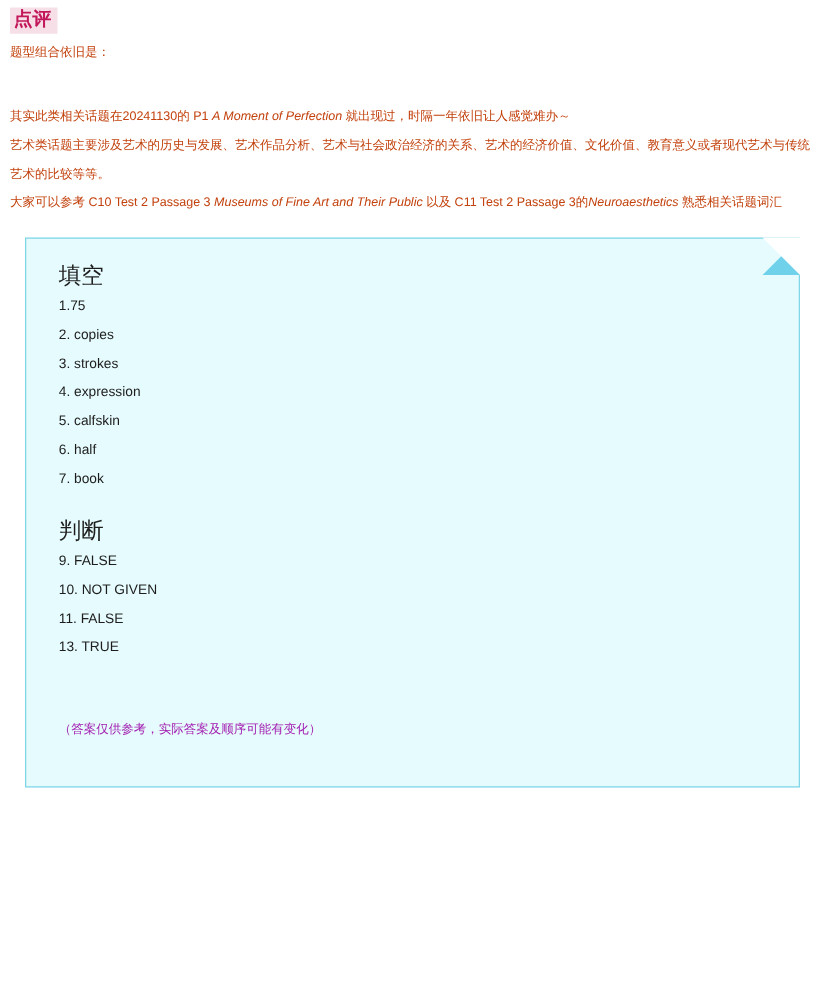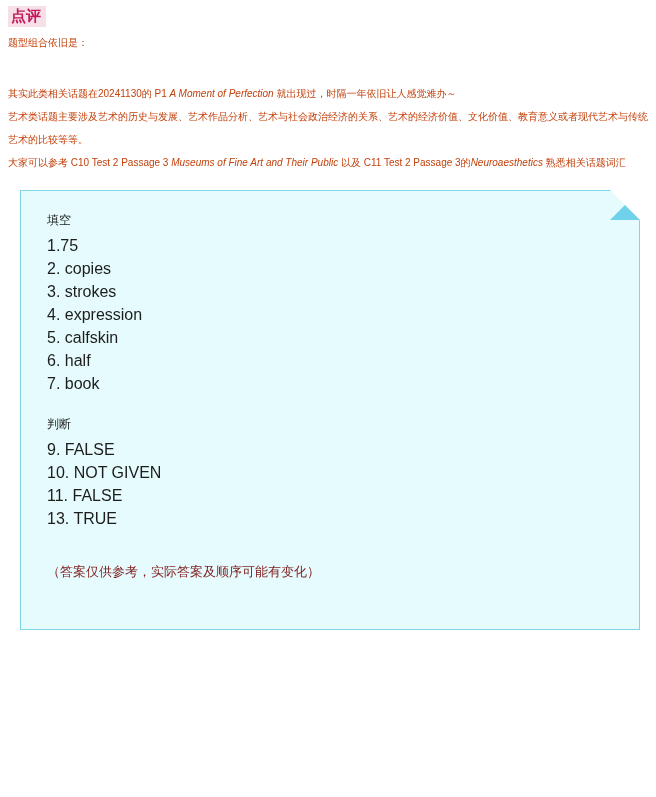--- a/index.html
+++ b/index.html
@@ -69,37 +69,37 @@
   .fold2 {
     position: absolute;
     top: -1px;
     right: -1px;
     width: 0;
     height: 0;
     border-left: 30px solid transparent;
     border-bottom: 30px solid #6fd2ea;
   }
   .ans-head {
-    font-size: 12px;
+    font-size: 18px;
     line-height: 23px;
     color: #1d1d1d;
     margin: 0 0 2px 0;
   }
   .ans-item {
-    font-size: 16px;
+    font-size: 11px;
     line-height: 23px;
     color: #1d1d1d;
     margin: 0;
   }
   .ans-gap { height: 18px; }
   .ans-note {
-    font-size: 13px;
+    font-size: 10px;
     line-height: 20px;
-    color: #7f1d1d;
-    margin-top: 32px;
+    color: #a21caf;
+    margin-top: 44px;
   }
 </style>
 </head>
 <body>
 
 <div class="page">
 
   <div class="section-title">点评</div>
 
   <p class="para">题型组合依旧是：</p>

